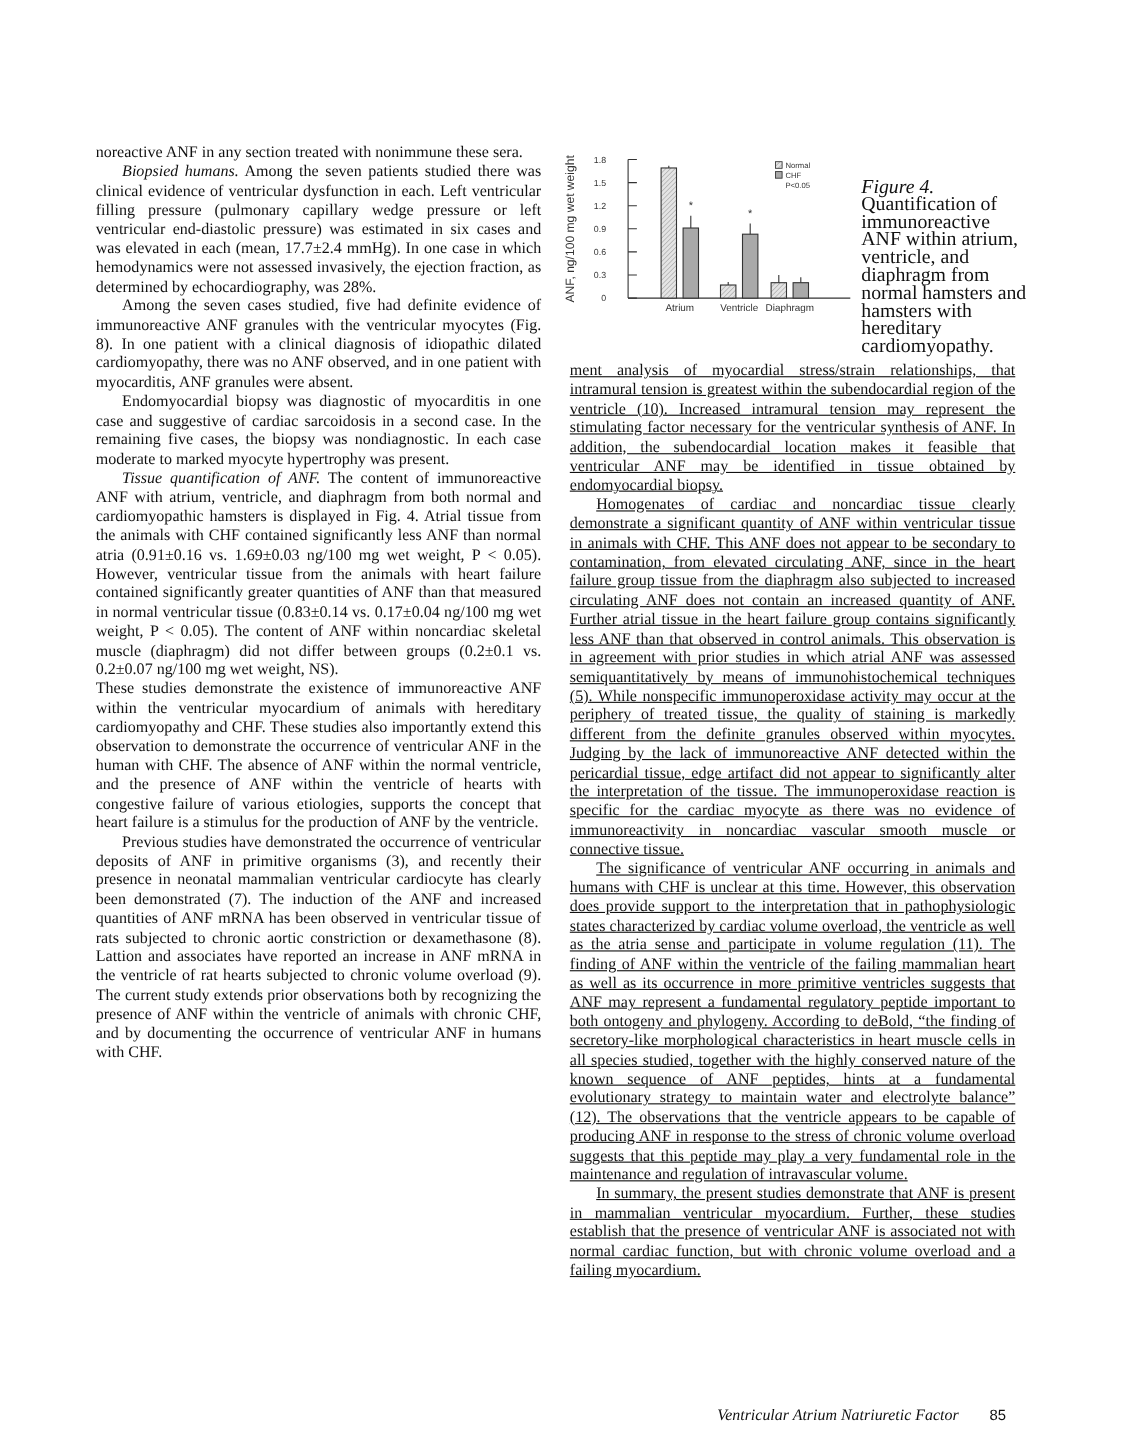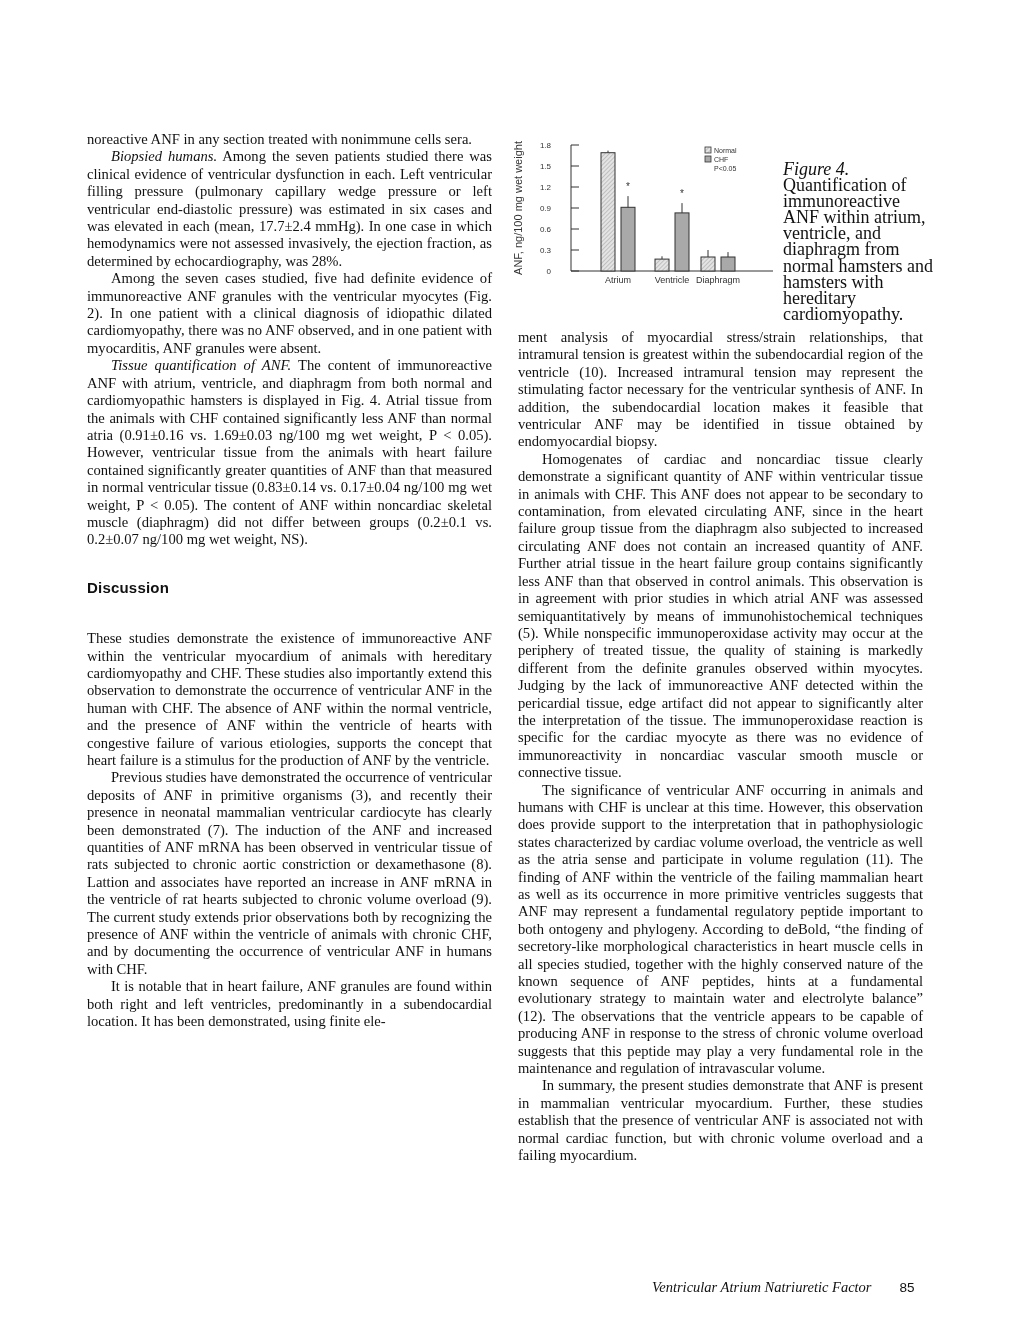--- a/index.html
+++ b/index.html
@@ -1,47 +1,46 @@
 <!DOCTYPE html>
 <html><head>
 <meta charset="utf-8">
 <style>
   html, body { margin: 0; padding: 0; background: #ffffff; }
   body { width: 1020px; height: 1320px; position: relative; overflow: hidden;
          font-family: "Liberation Serif", "DejaVu Serif", serif; color: #111; }
   .col { position: absolute; font-size: 14.6px; line-height: 17.4px; text-align: justify; hyphens: none; }
   .col-left { left: 87px; top: 131px; width: 405px; }
-  .col-right { left: 518px; top: 329px; width: 405px; }
+  .col-right { left: 518px; top: 329px; width: 405px; text-decoration: underline; }
   .col p { margin: 0; text-indent: 0; }
   .col p.ind { text-indent: 24px; }
   .col p.noind { text-indent: 0; }
   .it { font-style: italic; margin-top: 24px; }
   h2.section { font-family: "Liberation Sans", "DejaVu Sans", sans-serif; font-weight: bold; font-size: 15px;
                margin: 30px 0 34px 0; letter-spacing: 0.2px; }
   .figure-area { position: absolute; left: 505px; top: 130px; width: 420px; height: 160px; }
   .caption { position: absolute; left: 783px; top: 161px; width: 150px; font-size: 18px; line-height: 16.1px; text-align: left; }
   .footer { position: absolute; top: 1279px; left: 652px; font-size: 14.5px; }
   .footer .title { font-style: italic; }
   .footer .pageno { font-family: "Liberation Sans", "DejaVu Sans", sans-serif; font-weight: normal; margin-left: 28px; font-size: 13.5px; }
   svg text { font-family: "Liberation Sans", "DejaVu Sans", sans-serif; fill: #333; }
 </style>
 </head>
 <body>
 
 <div class="col col-left">
-  <p class="noind"><span>noreactive ANF in any section treated with nonimmune cells sera.</span></p>
+  <p class="noind"><span>noreactive ANF in any section treated with nonimmune these sera.</span></p>
   <p class="ind"><span class="it">Biopsied humans.</span><span> Among the seven patients studied there was clinical evidence of ventricular dysfunction in each. Left ventricular filling pressure (pulmonary capillary wedge pressure or left ventricular end-diastolic pressure) was estimated in six cases and was elevated in each (mean, 17.7±2.4 mmHg). In one case in which hemodynamics were not assessed invasively, the ejection fraction, as determined by echocardiography, was 28%.</span></p>
-  <p class="ind">Among the seven cases studied, five had definite evidence of immunoreactive ANF granules with the ventricular myocytes (Fig. 2). In one patient with a clinical diagnosis of idiopathic dilated cardiomyopathy, there was no ANF observed, and in one patient with myocarditis, ANF granules were absent.</p>
+  <p class="ind">Among the seven cases studied, five had definite evidence of immunoreactive ANF granules with the ventricular myocytes (Fig. 8). In one patient with a clinical diagnosis of idiopathic dilated cardiomyopathy, there was no ANF observed, and in one patient with myocarditis, ANF granules were absent.</p>
+  <p class="ind">Endomyocardial biopsy was diagnostic of myocarditis in one case and suggestive of cardiac sarcoidosis in a second case. In the remaining five cases, the biopsy was nondiagnostic. In each case moderate to marked myocyte hypertrophy was present.</p>
   <p class="ind"><span class="it">Tissue quantification of ANF.</span><span> The content of immunoreactive ANF with atrium, ventricle, and diaphragm from both normal and cardiomyopathic hamsters is displayed in Fig. 4. Atrial tissue from the animals with CHF contained significantly less ANF than normal atria (0.91±0.16 vs. 1.69±0.03 ng/100 mg wet weight, P &lt; 0.05). However, ventricular tissue from the animals with heart failure contained significantly greater quantities of ANF than that measured in normal ventricular tissue (0.83±0.14 vs. 0.17±0.04 ng/100 mg wet weight, P &lt; 0.05). The content of ANF within noncardiac skeletal muscle (diaphragm) did not differ between groups (0.2±0.1 vs. 0.2±0.07 ng/100 mg wet weight, NS).</span></p>
 
-  <h2 class="section">Discussion</h2>
 
   <p class="noind">These studies demonstrate the existence of immunoreactive ANF within the ventricular myocardium of animals with hereditary cardiomyopathy and CHF. These studies also importantly extend this observation to demonstrate the occurrence of ventricular ANF in the human with CHF. The absence of ANF within the normal ventricle, and the presence of ANF within the ventricle of hearts with congestive failure of various etiologies, supports the concept that heart failure is a stimulus for the production of ANF by the ventricle.</p>
   <p class="ind">Previous studies have demonstrated the occurrence of ventricular deposits of ANF in primitive organisms (3), and recently their presence in neonatal mammalian ventricular cardiocyte has clearly been demonstrated (7). The induction of the ANF and increased quantities of ANF mRNA has been observed in ventricular tissue of rats subjected to chronic aortic constriction or dexamethasone (8). Lattion and associates have reported an increase in ANF mRNA in the ventricle of rat hearts subjected to chronic volume overload (9). The current study extends prior observations both by recognizing the presence of ANF within the ventricle of animals with chronic CHF, and by documenting the occurrence of ventricular ANF in humans with CHF.</p>
-  <p class="ind">It is notable that in heart failure, ANF granules are found within both right and left ventricles, predominantly in a subendocardial location. It has been demonstrated, using finite ele-</p>
 </div>
 
 <div class="figure-area">
   <svg id="chart" width="270" height="160" viewBox="0 0 270 160">
     <defs>
       <pattern id="hatch" width="3" height="3" patternUnits="userSpaceOnUse" patternTransform="rotate(45)">
         <rect width="3" height="3" fill="#e4e4e4"></rect>
         <line x1="0" y1="0" x2="0" y2="3" stroke="#9a9a9a" stroke-width="1"></line>
       </pattern>
     </defs>

